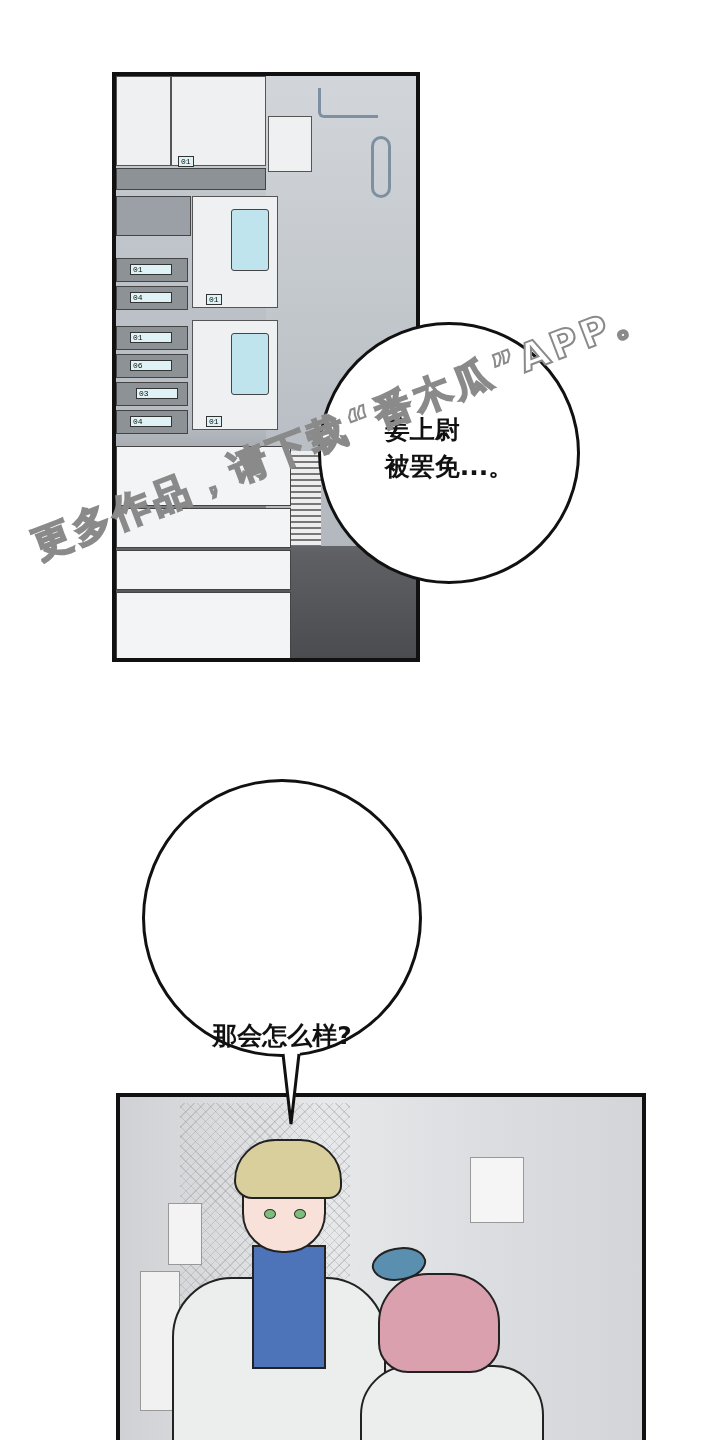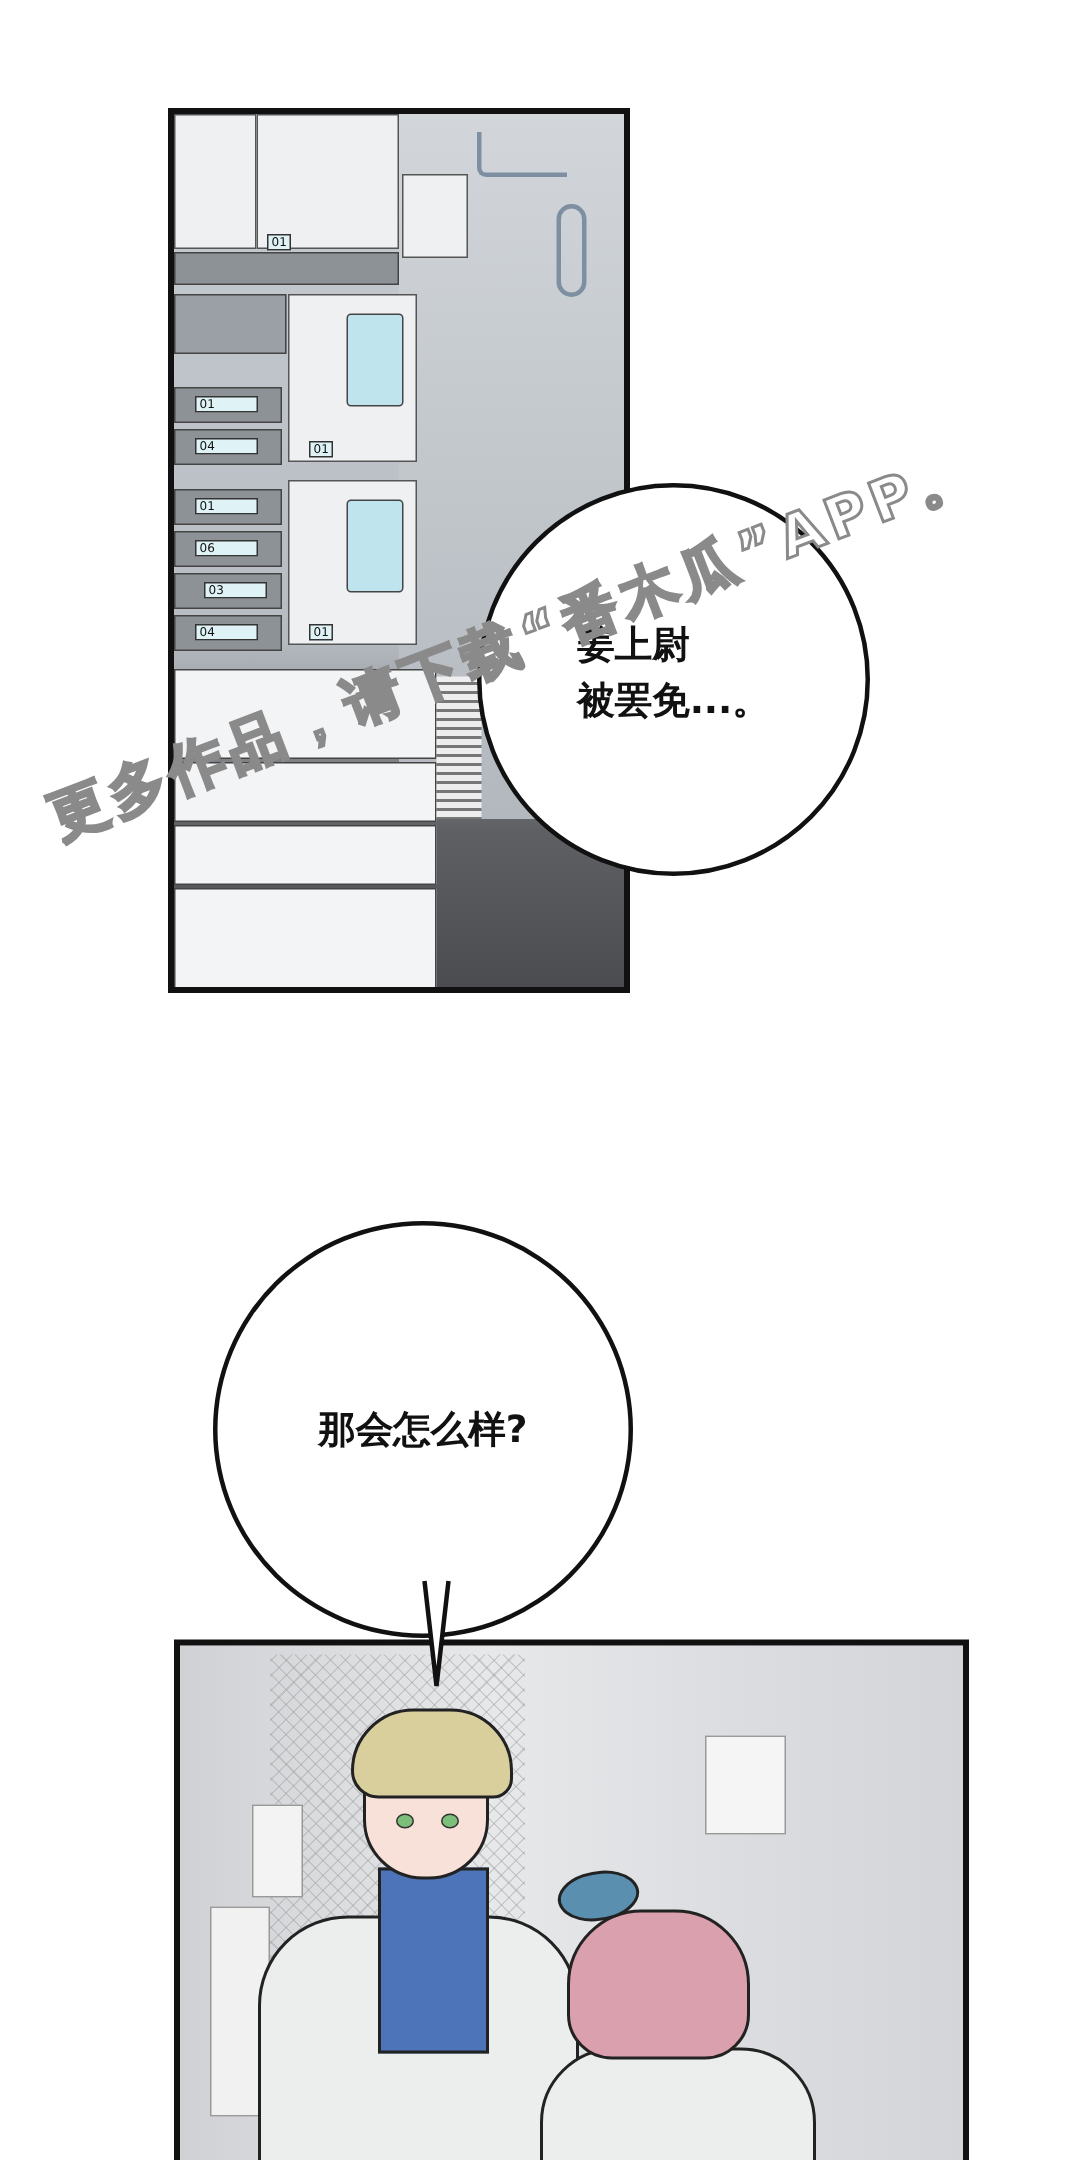--- a/index.html
+++ b/index.html
@@ -1,26 +1,26 @@
 <!DOCTYPE html>
 <html><head>
 <meta charset="utf-8">
 <style>
   html, body { margin:0; padding:0; }
   body { width:720px; height:1440px; background:#ffffff; position:relative; overflow:hidden;
          font-family:"DejaVu Sans", "Liberation Sans", sans-serif; }
   .panel { position:absolute; border:4px solid #111; box-sizing:border-box; overflow:hidden; }
   #panel-top { left:112px; top:72px; width:308px; height:590px;
-    background:linear-gradient(180deg,#c7ccd1 0%,#b6bcc2 60%,#5e6064 82%,#4a4c50 100%); }
+    background:linear-gradient(180deg,#c7ccd1 0%,#b6bcc2 60%,#5e6064 82%,#4a4c50 100%);font-family:Liberation Mono, monospace; }
   #panel-bottom { left:116px; top:1093px; width:530px; height:360px;
     background:linear-gradient(90deg,#cfd1d4 0%,#e7e8ea 40%,#dcdde0 70%,#d3d5d8 100%); }
   .bubble { position:absolute; background:#fff; border:3px solid #111; border-radius:50%;
     display:flex; align-items:center; justify-content:center; box-sizing:border-box; z-index:5; }
   #bubble-1 { left:318px; top:322px; width:262px; height:262px; }
-  #bubble-2 { left:142px; top:814px; width:280px; height:278px; }
+  #bubble-2 { left:142px; top:779px; width:280px; height:278px;align-items:flex-end; }
   .bubble-text { font-size:25px; font-weight:bold; color:#111; line-height:1.5; text-align:left; white-space:pre-line; }
   #bubble-1 .bubble-text { margin-left:0px; margin-top:-10px; }
   #tail { position:absolute; left:280px; top:1052px; z-index:6; }
   .watermark { position:absolute; z-index:7; font-weight:bold; font-size:38px; color:#fff;
     -webkit-text-stroke:2px #8a8a8a; letter-spacing:4px; transform-origin:left bottom; white-space:nowrap; }
   #wm { left:44px; top:520px; transform:rotate(-21deg); }
   
   .box { position:absolute; background:#eef0f2; border:1.5px solid #555; box-sizing:border-box; }
   .shelf { position:absolute; background:#8d9297; border:1.5px solid #444; box-sizing:border-box; }
   .screen { position:absolute; background:#bfe4ee; border:1.5px solid #444; border-radius:3px; box-sizing:border-box; }

